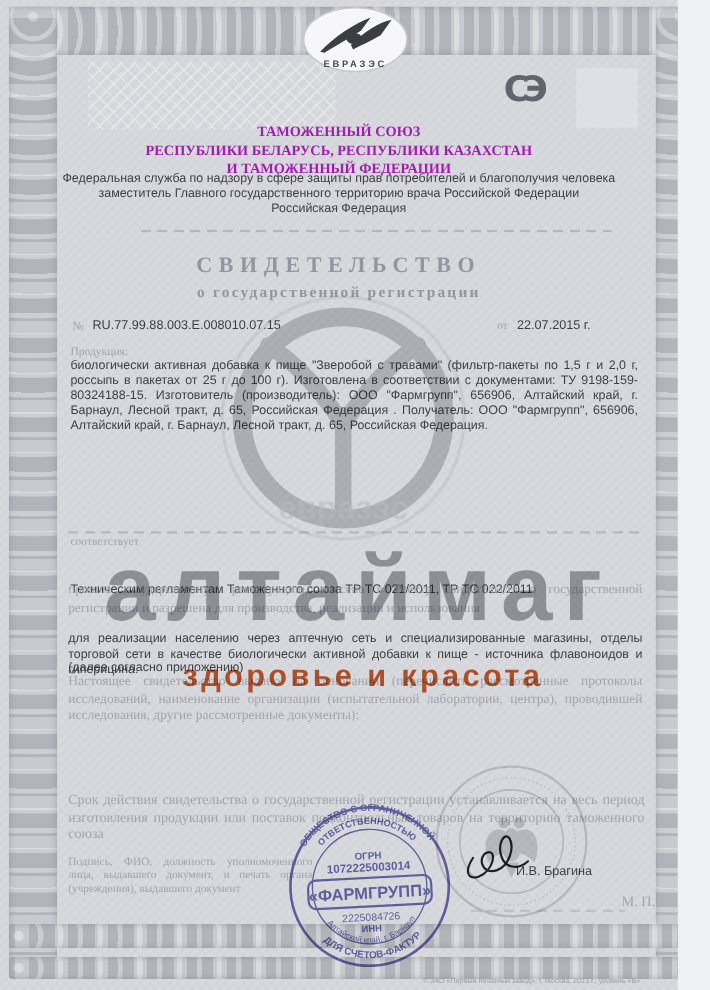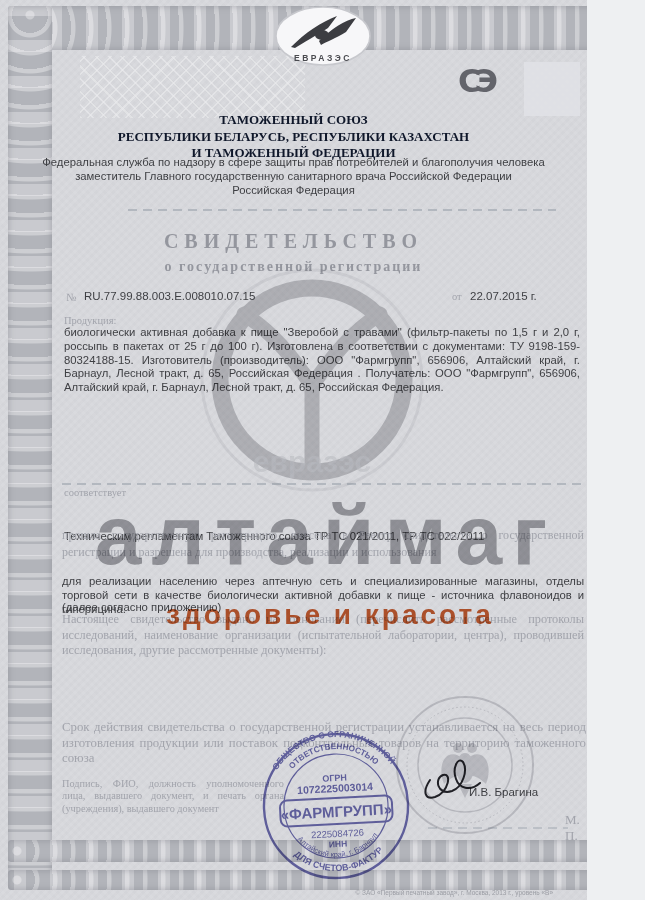--- a/index.html
+++ b/index.html
@@ -1,37 +1,37 @@
 <!DOCTYPE html>
 <html><head>
 <meta charset="utf-8">
 <style>
   html,body{margin:0;padding:0;}
   body{width:645px;height:900px;background:#eef0f2;font-family:"Liberation Sans",sans-serif;}
-  .page{position:relative;width:567px;height:900px;background:#d7d8dc;overflow:hidden;padding-left:20px;}
+  .page{position:relative;width:616px;height:900px;background:#d7d8dc;overflow:hidden;}
   .tex{position:absolute;inset:0;pointer-events:none;z-index:1;
     background:
       repeating-linear-gradient(45deg,rgba(255,255,255,.06) 0 3px,transparent 3px 6px),
       repeating-linear-gradient(-45deg,rgba(150,152,160,.05) 0 3px,transparent 3px 6px);}
   
   .band{position:absolute;z-index:1;
     background:
       repeating-radial-gradient(circle at 9px 50%,rgba(255,255,255,.35) 0 4px,transparent 5px 18px),
       repeating-linear-gradient(90deg,#b2b4ba 0 6px,#c9cacf 6px 18px,#b2b4ba 18px 36px);
     box-shadow:inset 0 0 6px rgba(120,122,130,.5);border-radius:3px;}
   .band.v{background:
       repeating-radial-gradient(circle at 50% 9px,rgba(255,255,255,.35) 0 4px,transparent 5px 18px),
       repeating-linear-gradient(0deg,#b2b4ba 0 6px,#c9cacf 6px 18px,#b2b4ba 18px 36px);}
   .lattice{position:absolute;z-index:1;opacity:.5;
     background:
       repeating-linear-gradient(45deg,rgba(255,255,255,.6) 0 1.5px,transparent 1.5px 9px),
       repeating-linear-gradient(-45deg,rgba(255,255,255,.6) 0 1.5px,transparent 1.5px 9px);}
   .abs{position:absolute;z-index:2;}
   .ctr{text-align:center;left:0;right:0;}
-  .serifhdr{font-family:"Liberation Serif",serif;font-weight:bold;color:#0f172a;}
+  .serifhdr{font-family:"Liberation Serif",serif;font-weight:bold;color:#a21caf;}
   .dark{color:#3e3f43;}
   .faintserif{font-family:"Liberation Serif",serif;color:#a2a4ac;}
   .just{text-align:justify;}
   .microline{position:absolute;z-index:2;height:2px;opacity:.8;
     background:repeating-linear-gradient(90deg,#aab0b8 0 9px,transparent 9px 15px);}
   .wm{position:absolute;z-index:3;mix-blend-mode:multiply;pointer-events:none;}
   .overstamp{position:absolute;z-index:4;mix-blend-mode:multiply;}
   .sq{position:absolute;z-index:2;background:#e1e2e6;opacity:.85;}
   .se{font-weight:bold;font-size:32px;letter-spacing:-7px;color:#63646b;font-family:"DejaVu Sans",sans-serif;}
   .fineprint{font-size:6.5px;color:#9b9da4;}
@@ -63,21 +63,21 @@
   <div class="sq" style="left:524px;top:62px;width:56px;height:54px;"></div>
 
   <div class="abs ctr serifhdr" style="top:112px;font-size:13px;line-height:16.5px;">
     <div>ТАМОЖЕННЫЙ СОЮЗ</div>
     <div>РЕСПУБЛИКИ БЕЛАРУСЬ, РЕСПУБЛИКИ КАЗАХСТАН</div>
     <div>И ТАМОЖЕННЫЙ ФЕДЕРАЦИИ</div>
   </div>
 
   <div class="abs ctr dark" style="top:156px;font-size:11.3px;line-height:13.8px;">
     <div>Федеральная служба по надзору в сфере защиты прав потребителей и благополучия человека</div>
-    <div>заместитель Главного государственную санитарного врача Российской Федерации</div>
+    <div>заместитель Главного государственного территорию врача Российской Федерации</div>
     <div>Российская Федерация</div>
   </div>
 
   <div class="microline" style="left:128px;top:209px;width:428px;"></div>
 
   <div class="abs ctr serifhdr" style="top:230px;font-size:20px;letter-spacing:6px;color:#94969e;">СВИДЕТЕЛЬСТВО</div>
   <div class="abs ctr serifhdr" style="top:259px;font-size:14px;letter-spacing:2px;color:#94969e;">о государственной регистрации</div>
 
   <div class="abs faintserif" style="left:66px;top:291px;font-size:11px;">№</div>
   <div class="abs dark" style="left:84px;top:290px;font-size:11.5px;">RU.77.99.88.003.E.008010.07.15</div>

